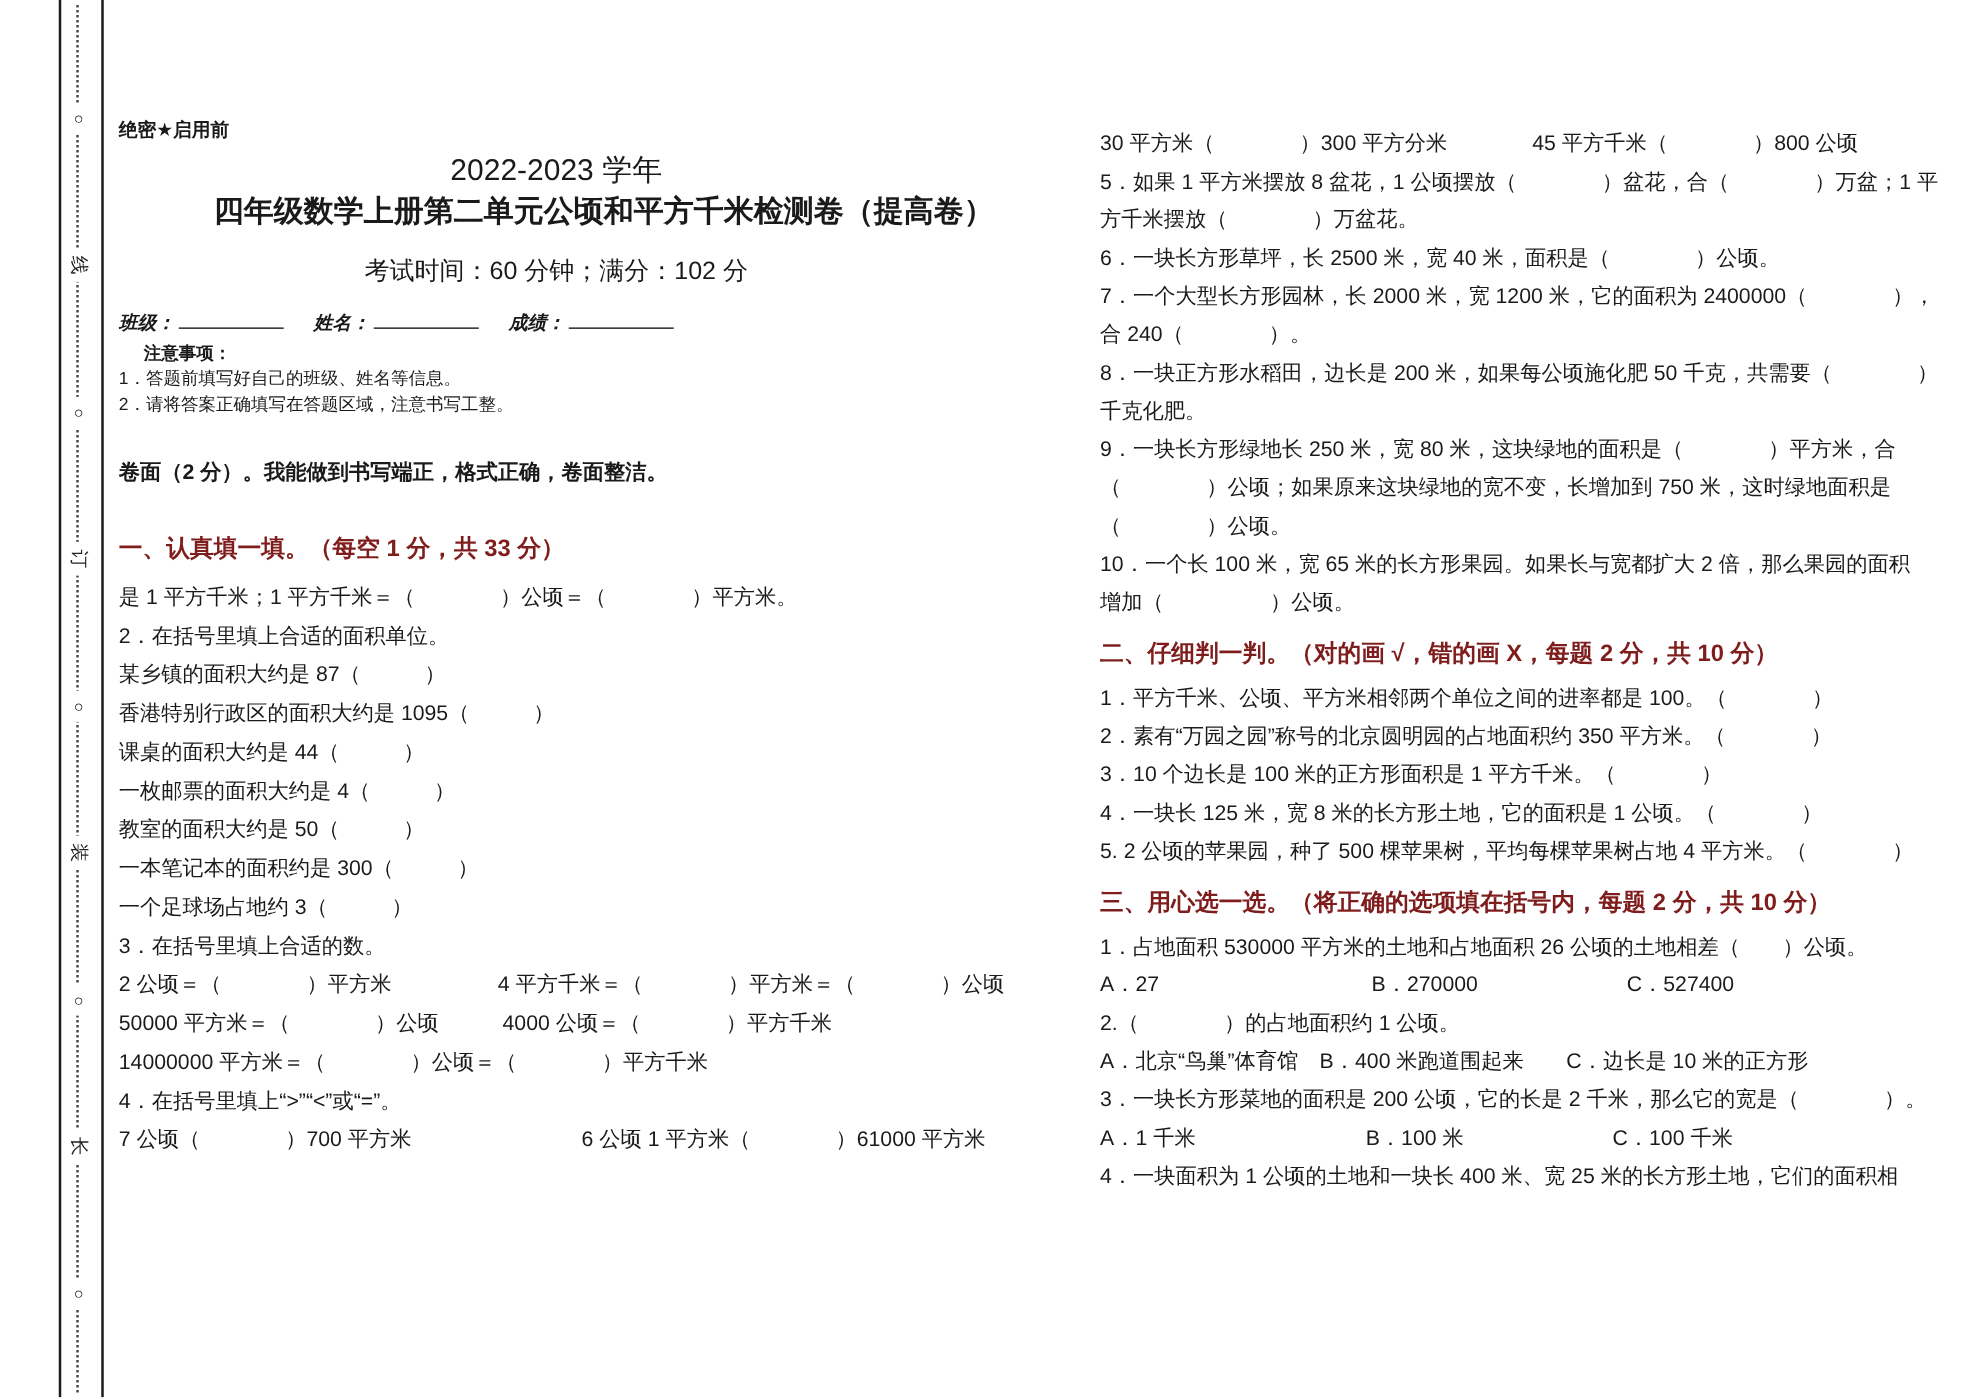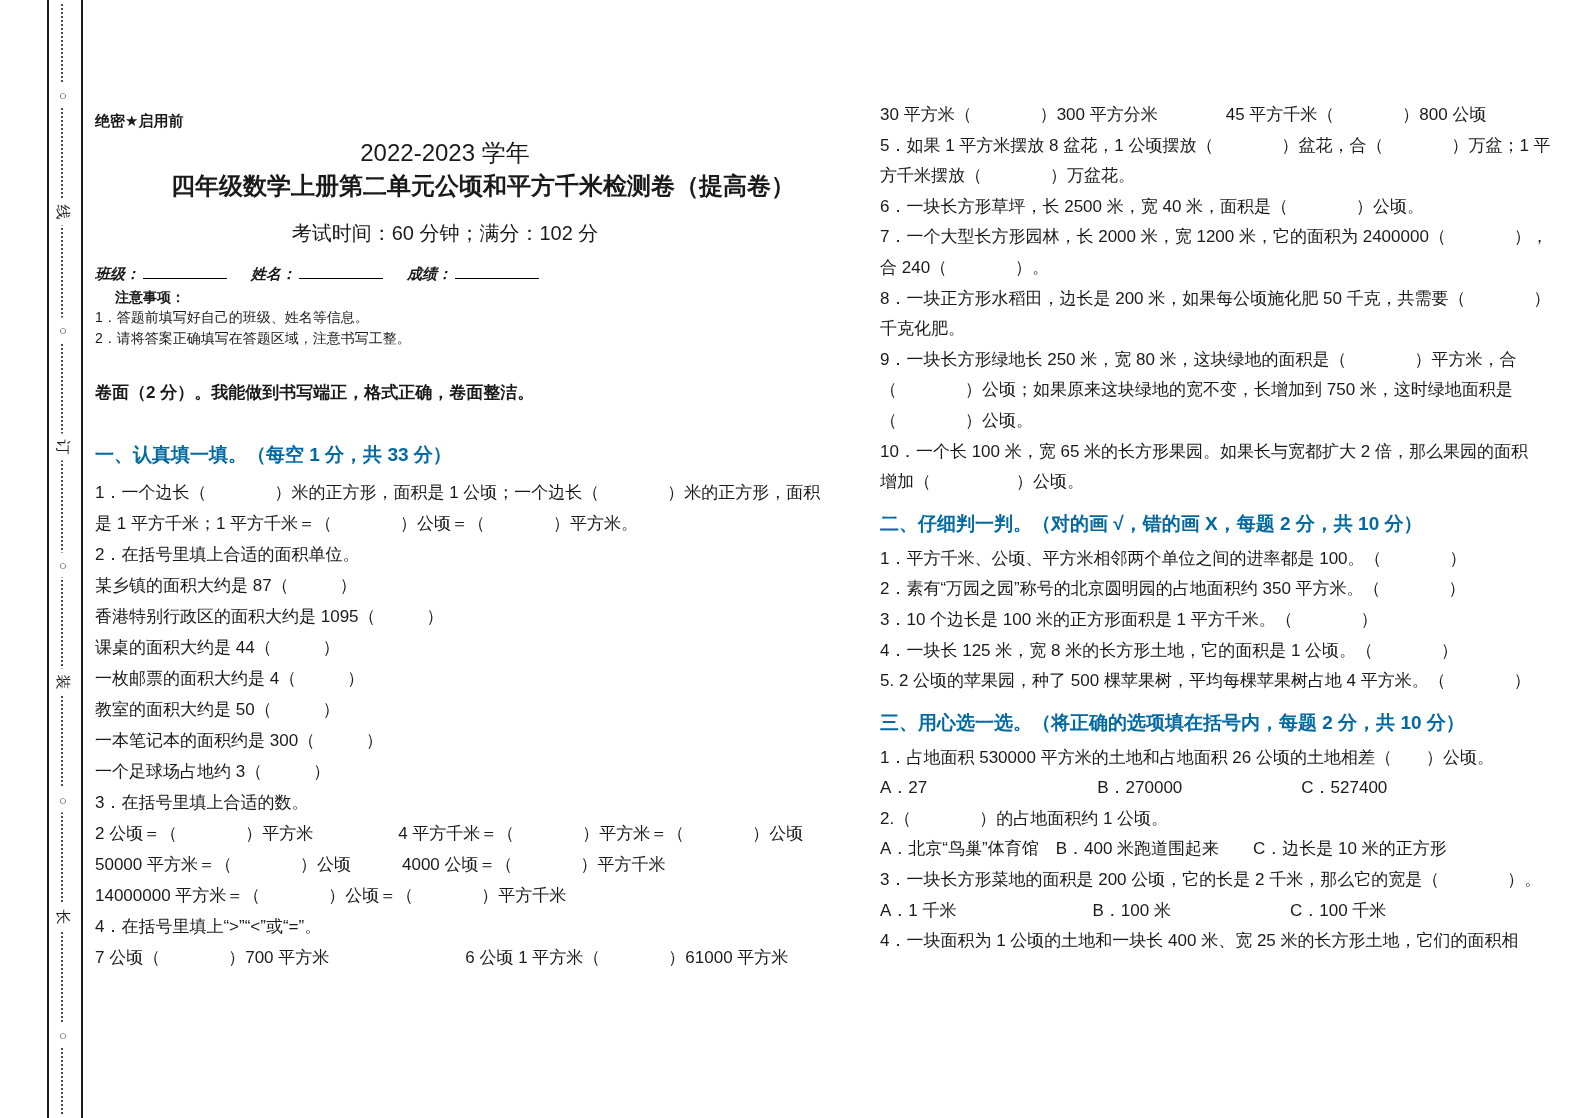--- a/index.html
+++ b/index.html
@@ -13,39 +13,39 @@
   .bl{position:absolute;top:0;bottom:0;width:1.5px;background:#1c1c1c;}
   .bl.a{left:47px;} .bl.b{left:81px;}
   .bdots{position:absolute;left:61px;top:4px;bottom:4px;width:0;border-left:2px dotted #4a4a4a;}
   .bitem{
     position:absolute;left:63px;transform:translate(-50%,-50%);
     background:#fff;padding:6px 1px;font-size:13px;line-height:1;color:#222;
   }
   .bitem.char{transform:translate(-50%,-50%) rotate(90deg);font-size:15px;padding:1px 6px;}
   
   .col{position:absolute;font-size:17px;line-height:31px;white-space:nowrap;}
-  .col-left{left:95px;top:112px;width:700px;}
+  .col-left{left:95px;top:96px;width:700px;}
   .col-right{left:880px;top:100px;width:703px;line-height:30.6px;}
   
   .secrecy{font-weight:700;font-size:15px;line-height:18px;}
   .title1{text-align:center;font-weight:400;font-size:24px;line-height:30px;margin-top:8px;}
   .title2{text-align:right;font-weight:700;font-size:24px;line-height:32px;margin-top:2px;}
   .exam-info{text-align:center;font-size:20px;line-height:18px;margin-top:22px;}
   .fields{margin-top:22px;text-align:left;font-size:15px;line-height:20px;font-weight:700;font-style:italic;}
   .blank{
     display:inline-block;width:84px;height:14px;
     border-bottom:1.5px solid #000;margin:0 24px 0 3px;vertical-align:baseline;
   }
   .fields .fgroup:last-child .blank{margin-right:0;}
   .notes-title{font-weight:700;font-size:14px;line-height:20px;margin-top:3px;padding-left:20px;}
   .note{font-size:14px;line-height:21px;}
   .paper-note{font-weight:700;font-size:17px;line-height:24px;margin-top:32px;}
   
   .line.b{font-size:17px;}
-  .line.h{font-weight:700;font-size:19px;line-height:40px;color:#0369a1;}
+  .line.h{font-weight:700;font-size:19px;line-height:40px;color:#7f1d1d;}
   .col-left  .line.h{margin-top:30px;}
   .col-left  .line.h + .line.b{margin-top:2px;}
   .col-right .line.h{margin-top:6px;}
 </style>
 </head>
 <body>
 
 <div class="page">
 
   <div class="binding">
@@ -74,21 +74,20 @@
       <span class="fgroup"><span>班级：</span><span class="blank"></span></span><span class="fgroup"><span>姓名：</span><span class="blank"></span></span><span class="fgroup"><span>成绩：</span><span class="blank"></span></span>
     </div>
     <div class="notes-title">注意事项：</div>
     <div>
         <div class="line note note">1．答题前填写好自己的班级、姓名等信息。</div>
         <div class="line note note">2．请将答案正确填写在答题区域，注意书写工整。</div>
       </div>
     <div class="paper-note">卷面（2 分）。我能做到书写端正，格式正确，卷面整洁。</div>
     <div>
         <div class="line h">一、认真填一填。（每空 1 分，共 33 分）</div>
-        <div class="line b">1．一个边长（　　　　）米的正方形，面积是 1 公顷；一个边长（　　　　）米的正方形，面积</div>
         <div class="line b">是 1 平方千米；1 平方千米＝（　　　　）公顷＝（　　　　）平方米。</div>
         <div class="line b">2．在括号里填上合适的面积单位。</div>
         <div class="line b">某乡镇的面积大约是 87（　　　）</div>
         <div class="line b">香港特别行政区的面积大约是 1095（　　　）</div>
         <div class="line b">课桌的面积大约是 44（　　　）</div>
         <div class="line b">一枚邮票的面积大约是 4（　　　）</div>
         <div class="line b">教室的面积大约是 50（　　　）</div>
         <div class="line b">一本笔记本的面积约是 300（　　　）</div>
         <div class="line b">一个足球场占地约 3（　　　）</div>
         <div class="line b">3．在括号里填上合适的数。</div>

